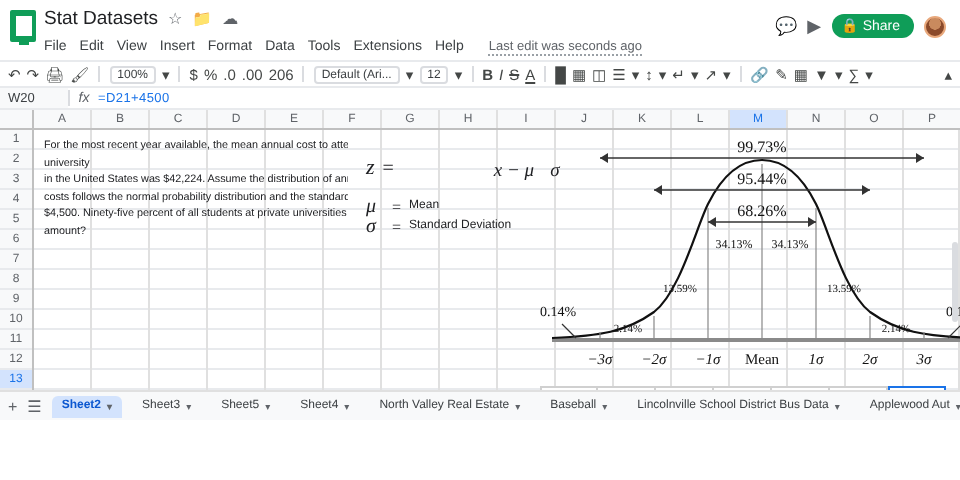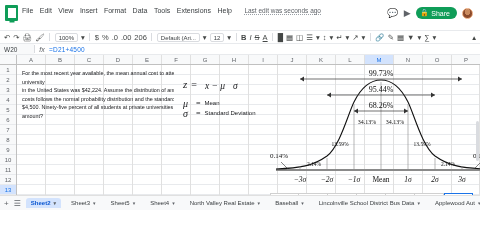--- a/index.html
+++ b/index.html
@@ -94,21 +94,21 @@
     position: absolute; left: 5px; top: 4px; width: 152px;
     font-size: 5.4px; line-height: 8.6px; color: #202124;
   }
   .prob div { white-space: nowrap; overflow: hidden; }
 
   
   .fblock { position: absolute; left: 166px; top: 10px; color: #202124; }
   .zeq { display: flex; align-items: center; gap: 4px; font-family: "Liberation Serif", serif; }
   .zeq .lhs { font-size: 11px; font-style: italic; }
   .zeq .eqs { font-size: 10px; }
-  .frac { display: inline-block; text-align: right; }
+  .frac { display: inline-block; text-align: right; margin-left: 42px; }
   .frac .num { font-size: 9.5px; font-style: italic; padding: 0 4px; }
   .frac .bar { border-top: 1px solid #202124; margin: 1px 0; }
   .frac .den { font-size: 9.5px; font-style: italic; }
   .legend { margin-top: 5px; font-family: "Liberation Serif", serif; }
   .legrow { display: flex; align-items: center; gap: 4px; height: 10px; }
   .legsym { font-size: 10px; font-style: italic; width: 9px; }
   .legeq { font-size: 8px; }
   .legtxt { font-size: 6px; font-family: "Liberation Sans", sans-serif; color: #202124; }
 
   
@@ -141,20 +141,26 @@
                     background: #dadce0; border-radius: 2px; }
 </style>
 </head>
 <body>
 
 <div id="app">
 
   <div class="titlebar">
     <div class="doc-icon"></div>
     <div class="title-block">
+      <div class="title-row">
+        <span class="doc-title">Stat Datasets</span>
+        <span class="tl-ico">☆</span>
+        <span class="tl-ico">📁</span>
+        <span class="tl-ico">☁</span>
+      </div>
       <div class="menu-row">
         <span class="menu-item">File</span>
         <span class="menu-item">Edit</span>
         <span class="menu-item">View</span>
         <span class="menu-item">Insert</span>
         <span class="menu-item">Format</span>
         <span class="menu-item">Data</span>
         <span class="menu-item">Tools</span>
         <span class="menu-item">Extensions</span>
         <span class="menu-item">Help</span>

